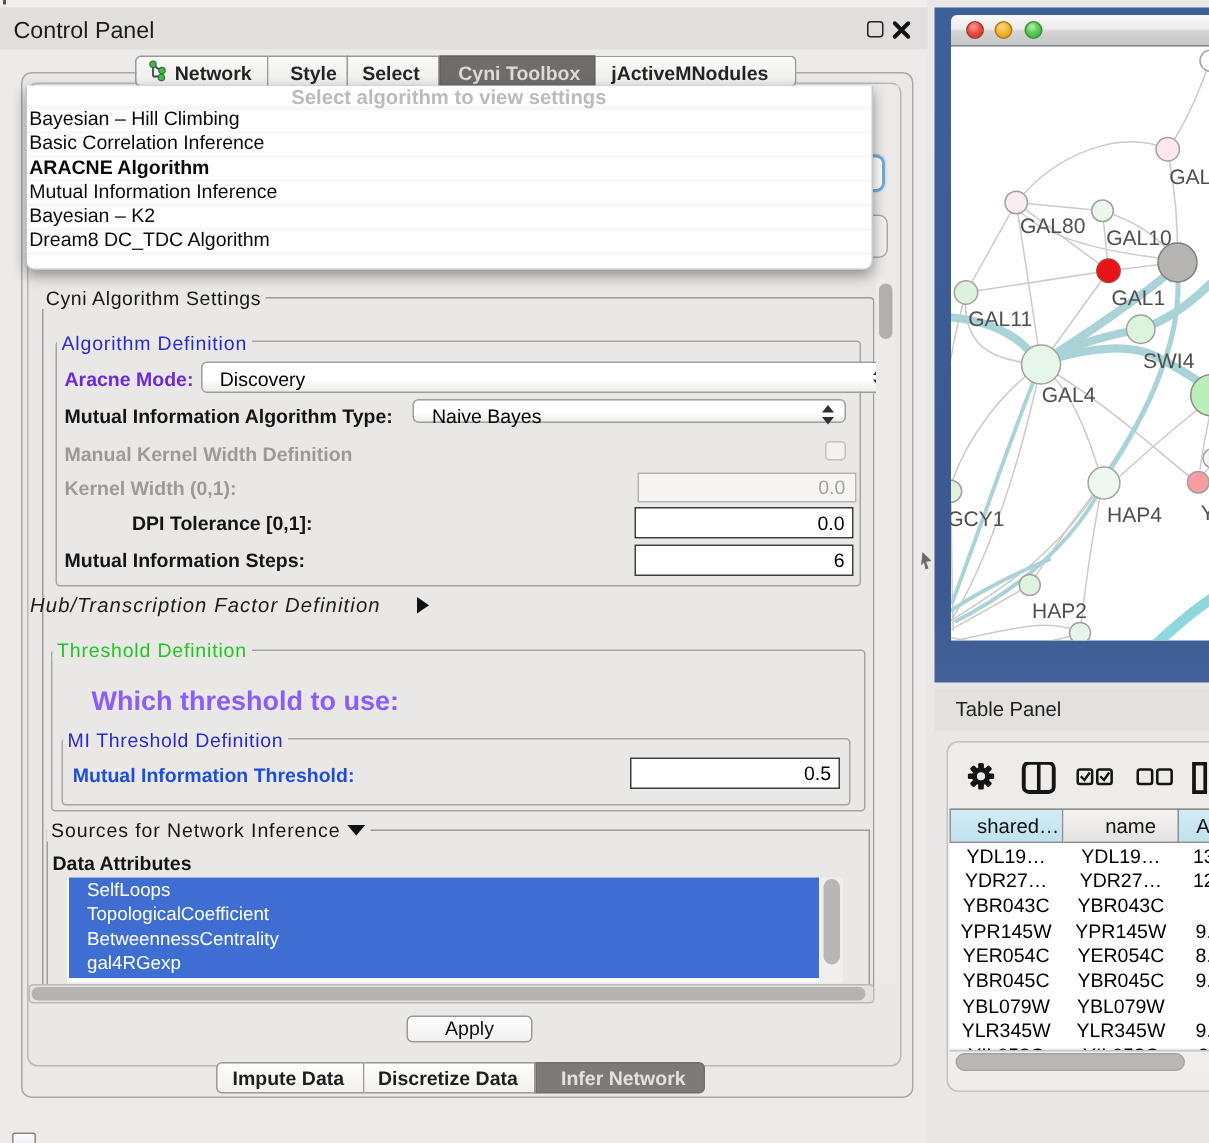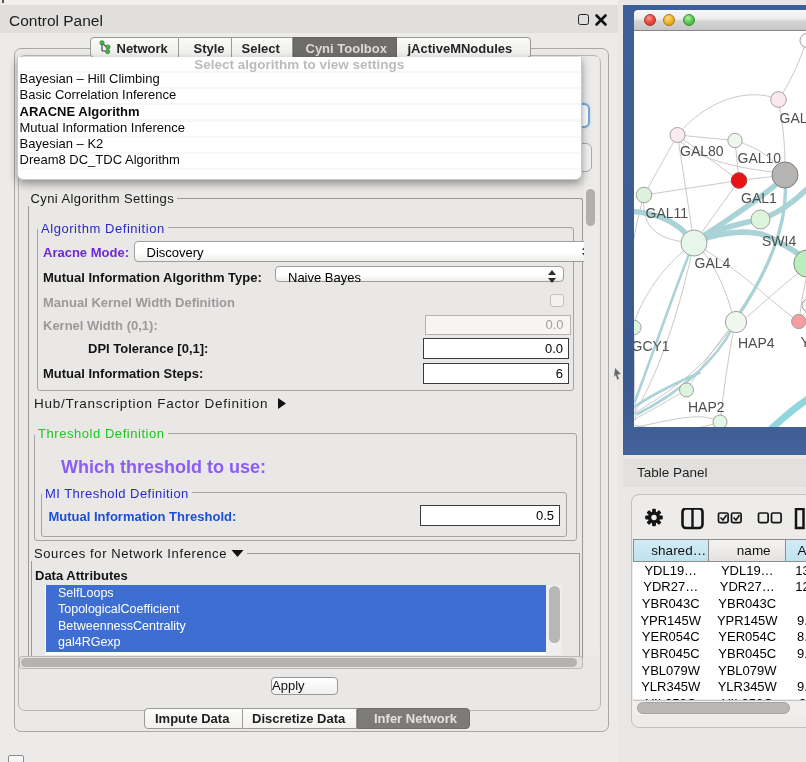--- a/index.html
+++ b/index.html
@@ -70,21 +70,21 @@
         <i></i>
       </div>
     <div class="abs b" style="left:43px;top:295px;font-size:13px;color:#9b9a99;">Manual Kernel Width Definition</div>
     <div class="abs" style="left:550px;top:293.5px;width:13.5px;height:13.5px;border:1px solid #c2c1c0;border-radius:3px;background:#f3f2f1;"></div>
     <div class="abs b" style="left:43px;top:317.5px;font-size:13px;color:#9b9a99;">Kernel Width (0,1):</div>
     <div class="abs" style="left:424.5px;top:315px;width:146px;height:20px;background:#f6f5f4;border:1px solid #b5b4b3;font-size:13px;color:#a3a2a1;text-align:right;line-height:18px;padding-right:6px;">0.0</div>
     <div class="abs b" style="left:43px;top:341px;font-size:13px;color:#141414;padding-left:45px;">DPI Tolerance [0,1]:</div>
     <div class="abs" style="left:423px;top:337.5px;width:146px;height:21.5px;background:#fff;border:1.5px solid #3c3c3c;font-size:13px;color:#000;text-align:right;line-height:19px;padding-right:5px;">0.0</div>
     <div class="abs b" style="left:43px;top:366px;font-size:13px;color:#141414;">Mutual Information Steps:</div>
     <div class="abs" style="left:423px;top:362.5px;width:146px;height:21.5px;background:#fff;border:1.5px solid #3c3c3c;font-size:13px;color:#000;text-align:right;line-height:19px;padding-right:5px;">6</div>
-    <div class="abs" style="left:34px;top:396px;font-size:13.5px;letter-spacing:0.75px;color:#1b1b1b;">Hub/Transcription Factor Definition</div>
+    <div class="abs" style="left:20px;top:396px;font-size:13.5px;letter-spacing:0.75px;color:#1b1b1b;font-style:italic;">Hub/Transcription Factor Definition</div>
     <svg class="abs" style="left:276px;top:397px;" width="12" height="13" viewBox="0 0 12 13">
         <path d="M2 1 L10 6.5 L2 12 Z" fill="#111"></path>
       </svg>
 
     <div class="abs" style="left:33.5px;top:432.5px;width:543px;height:108px;border:1px solid #a6a5a4;border-radius:3px;"></div>
     <div class="abs" style="left:35px;top:426px;background:#e9e8e7;padding:0 3px;font-size:13px;letter-spacing:0.55px;color:#21c521;">Threshold Definition</div>
     <div class="abs b" style="left:61px;top:457px;font-size:18px;color:#8b5cf6;">Which threshold to use:</div>
 
     <div class="abs" style="left:40.5px;top:492px;width:526.5px;height:44.5px;border:1px solid #a6a5a4;border-radius:3px;"></div>
     <div class="abs" style="left:42px;top:485.5px;background:#e9e8e7;padding:0 3px;font-size:13px;letter-spacing:0.45px;color:#2a2ac6;">MI Threshold Definition</div>
@@ -101,21 +101,21 @@
     <div class="abs" style="left:546px;top:584.5px;width:16px;height:70px;background:#f0efee;"></div>
     <div class="abs" style="left:548.5px;top:586px;width:11px;height:57px;background:#b8b7b6;border-radius:6px;"></div>
   </div>
 
   <div class="abs" style="left:584px;top:57px;width:15px;height:598px;background:#eceBea;"></div>
   <div class="abs" style="left:585.5px;top:189px;width:9px;height:37px;background:#b1b0af;border-radius:5px;"></div>
 
   <div class="abs" style="left:19px;top:656px;width:564px;height:13px;background:#e3e2e1;border:1px solid #bbbab9;border-radius:3px;"></div>
   <div class="abs" style="left:21px;top:658px;width:556px;height:9px;background:#b4b3b2;border-radius:5px;"></div>
 
-  <div class="abs" style="left:271px;top:677px;width:67px;height:17.5px;background:linear-gradient(#ffffff,#f1f0ef);border:1px solid #9a9998;border-radius:4px;text-align:left;font-size:13px;color:#111;line-height:16px;">Apply</div>
+  <div class="abs" style="left:271px;top:677px;width:84px;height:17.5px;background:linear-gradient(#ffffff,#f1f0ef);border:1px solid #9a9998;border-radius:4px;text-align:center;font-size:13px;color:#111;line-height:16px;">Apply</div>
 
   <div class="abs" id="bottabs" style="left:144px;top:707.5px;height:21px;">
     <div class="abs" style="left:0;top:0;width:99px;height:21px;background:linear-gradient(#fdfdfc,#f2f1f0);border:1px solid #9b9a99;border-radius:4px 0 0 4px;"></div>
     <div class="abs" style="left:11px;top:3.5px;font-size:13px;font-weight:600;color:#1e1e1e;">Impute Data</div>
     <div class="abs" style="left:99px;top:0;width:113.5px;height:21px;background:linear-gradient(#fdfdfc,#f2f1f0);border:1px solid #9b9a99;border-left:none;"></div>
     <div class="abs" style="left:108px;top:3.5px;font-size:13px;font-weight:600;color:#1e1e1e;">Discretize Data</div>
     <div class="abs" style="left:212.5px;top:0;width:113.5px;height:21px;background:#7c7b7a;border:1px solid #6f6e6d;border-radius:0 4px 4px 0;"></div>
     <div class="abs" style="left:230px;top:3.5px;font-size:13px;font-weight:600;color:#e3e2e1;">Infer Network</div>
   </div>
 

